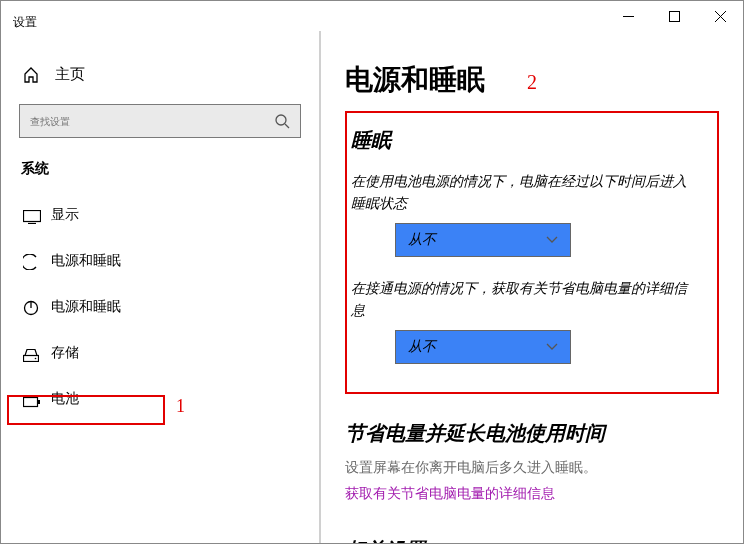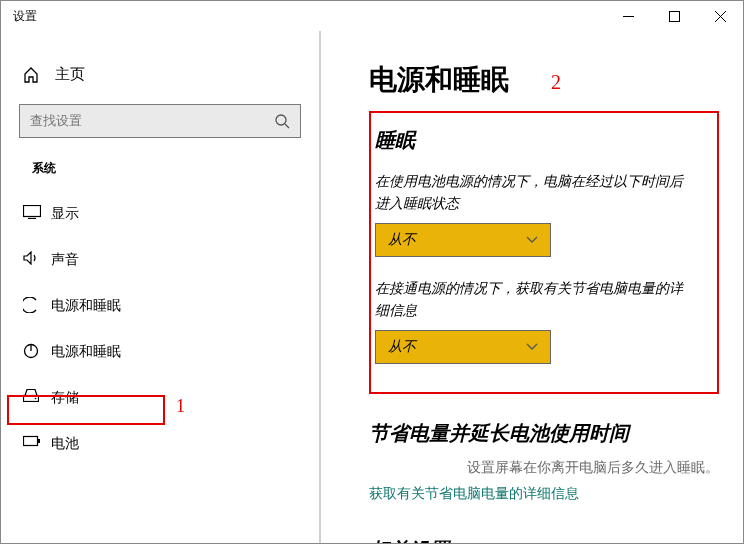--- a/index.html
+++ b/index.html
@@ -1,47 +1,47 @@
 <!DOCTYPE html>
 <html><head>
 <meta charset="utf-8">
 <style>
   * { margin: 0; padding: 0; box-sizing: border-box; }
   body { font-family: "Microsoft YaHei", "Segoe UI", sans-serif; font-size: 14px; color: #000; background: #fff; width: 744px; height: 544px; overflow: hidden; position: relative; }
   .window { width: 744px; height: 544px; border: 1px solid #888; display: flex; flex-direction: column; }
-  .titlebar { height: 30px; display: flex; align-items: center; padding-left: 12px; font-size: 12px; position: relative; }
+  .titlebar { height: 30px; display: flex; align-items: flex-end; padding-left: 12px; font-size: 12px; position: relative; }
   .titlebar .controls { position: absolute; right: 0; top: 0; display: flex; height: 30px; }
   .titlebar .controls div { width: 46px; height: 30px; display: flex; align-items: center; justify-content: center; font-size: 13px; }
-  .body { display: flex; flex: 1; overflow: hidden; gap: 24px; }
+  .body { display: flex; flex: 1; overflow: hidden; }
   .sidebar { width: 320px; background: #fff; border-right: 2px solid #d0d0d0; padding: 0; overflow-y: auto; }
   .home-row { display: flex; align-items: center; padding: 12px 20px 12px 22px; margin-top: 22px; }
   .home-row .icon { margin-right: 16px; font-size: 15px; }
   .home-row .label { font-size: 15px; }
   .search-wrap { margin: 8px 18px 18px 18px; }
   .search { width: 100%; height: 34px; border: 1px solid #7a7a7a; background: #eaeaea; padding: 0 10px; font-size: 14px; display: flex; align-items: center; justify-content: space-between; color: #5a5a5a; }
-  .search input { border: none; background: transparent; outline: none; font-size: 13px; flex: 1; color: #4d7c0f; font-family: Liberation Serif, serif; }
+  .search input { border: none; background: transparent; outline: none; font-size: 10px; flex: 1; color: #4d7c0f; font-family: Liberation Serif, serif; }
   .search-icon { font-size: 15px; color: #5a5a5a; }
-  .group-label { padding: 4px 20px 14px 31px; font-weight: bold; font-size: 12px; }
-  .nav-item { display: flex; align-items: flex-start; padding: 14px 20px 14px 22px; cursor: default; position: relative; }
+  .group-label { padding: 4px 20px 14px 20px; font-weight: bold; font-size: 14px; }
+  .nav-item { display: flex; align-items: flex-end; padding: 14px 20px 14px 22px; cursor: default; position: relative; }
   .nav-item .icon { width: 28px; display: inline-flex; align-items: center; font-size: 16px; }
   .nav-item .label { font-size: 14px; }
   .selected-box { position: absolute; left: 7px; top: 395px; width: 158px; height: 30px; border: 2px solid #e20000; pointer-events: none; }
   .anno1 { position: absolute; left: 176px; top: 396px; color: #e20000; font-family: "Times New Roman", serif; font-size: 18px; }
   .content { flex: 1; padding: 30px 24px 0 24px; overflow-y: auto; position: relative; }
   .page-title-row { display: flex; align-items: baseline; }
   .page-title { font-size: 28px; font-weight: 600; margin-bottom: 6px; }
   .anno2 { color: #e20000; font-family: "Times New Roman", serif; font-size: 20px; margin-left: 42px; }
   .highlight-box { border: 2px solid #e20000; padding: 8px 12px 24px 4px; margin-top: 6px; font-style: italic; }
   .section-title { font-size: 20px; font-weight: 600; margin: 6px 0 16px 0; }
   .desc { font-size: 14px; line-height: 1.6; margin: 6px 16px 8px 0; }
-  .dropdown { width: 176px; height: 34px; border: 1px solid #666; display: flex; align-items: center; justify-content: space-between; padding: 0 12px; font-size: 14px; margin-bottom: 20px; background: #eab308; }
+  .dropdown { width: 176px; height: 34px; border: 1px solid #666; display: flex; align-items: center; justify-content: space-between; padding: 0 12px; font-size: 14px; margin-bottom: 20px; background: #3b82f6; margin-left: 44px; }
   .chev { font-size: 11px; color: #555; }
   .section-h { font-size: 20px; font-weight: 600; margin-top: 26px; font-style: italic; }
-  .subtext { font-size: 14px; color: #6b6b6b; margin: 12px 0 8px 0; text-align: right; }
-  .link { font-size: 14px; color: #0f766e; cursor: pointer; }
+  .subtext { font-size: 14px; color: #6b6b6b; margin: 12px 0 8px 0; }
+  .link { font-size: 14px; color: #a21caf; cursor: pointer; }
   svg { display: block; }
 </style>
 </head>
 <body>
 
 <div class="window">
   <div class="titlebar">
     <span>设置</span>
     <div class="controls">
       <div>
@@ -86,29 +86,20 @@
       <div class="group-label">系统</div>
 
       <div class="nav-item">
         <span class="icon">
             <svg width="18" height="14" viewBox="0 0 18 14">
               <rect x="0.5" y="0.5" width="17" height="11" fill="none" stroke="#000" stroke-width="1.2"></rect>
               <line x1="5" y1="13.5" x2="13" y2="13.5" stroke="#000" stroke-width="1.2"></line>
             </svg>
           </span>
         <span class="label">显示</span>
-      </div>
-      <div class="nav-item">
-        <span class="icon">
-            <svg width="18" height="14" viewBox="0 0 18 14">
-              <path d="M1 5 H4 L8 1 V13 L4 9 H1 Z" fill="none" stroke="#000" stroke-width="1.2"></path>
-              <path d="M11 4 Q13 7 11 10" fill="none" stroke="#000" stroke-width="1.2"></path>
-            </svg>
-          </span>
-        <span class="label">声音</span>
       </div>
       <div class="nav-item">
         <span class="icon">
             <svg width="16" height="16" viewBox="0 0 16 16">
               <path d="M13 3 A8 8 0 1 0 13 13" fill="none" stroke="#000" stroke-width="1.3"></path>
             </svg>
           </span>
         <span class="label">电源和睡眠</span>
       </div>
       <div class="nav-item">

